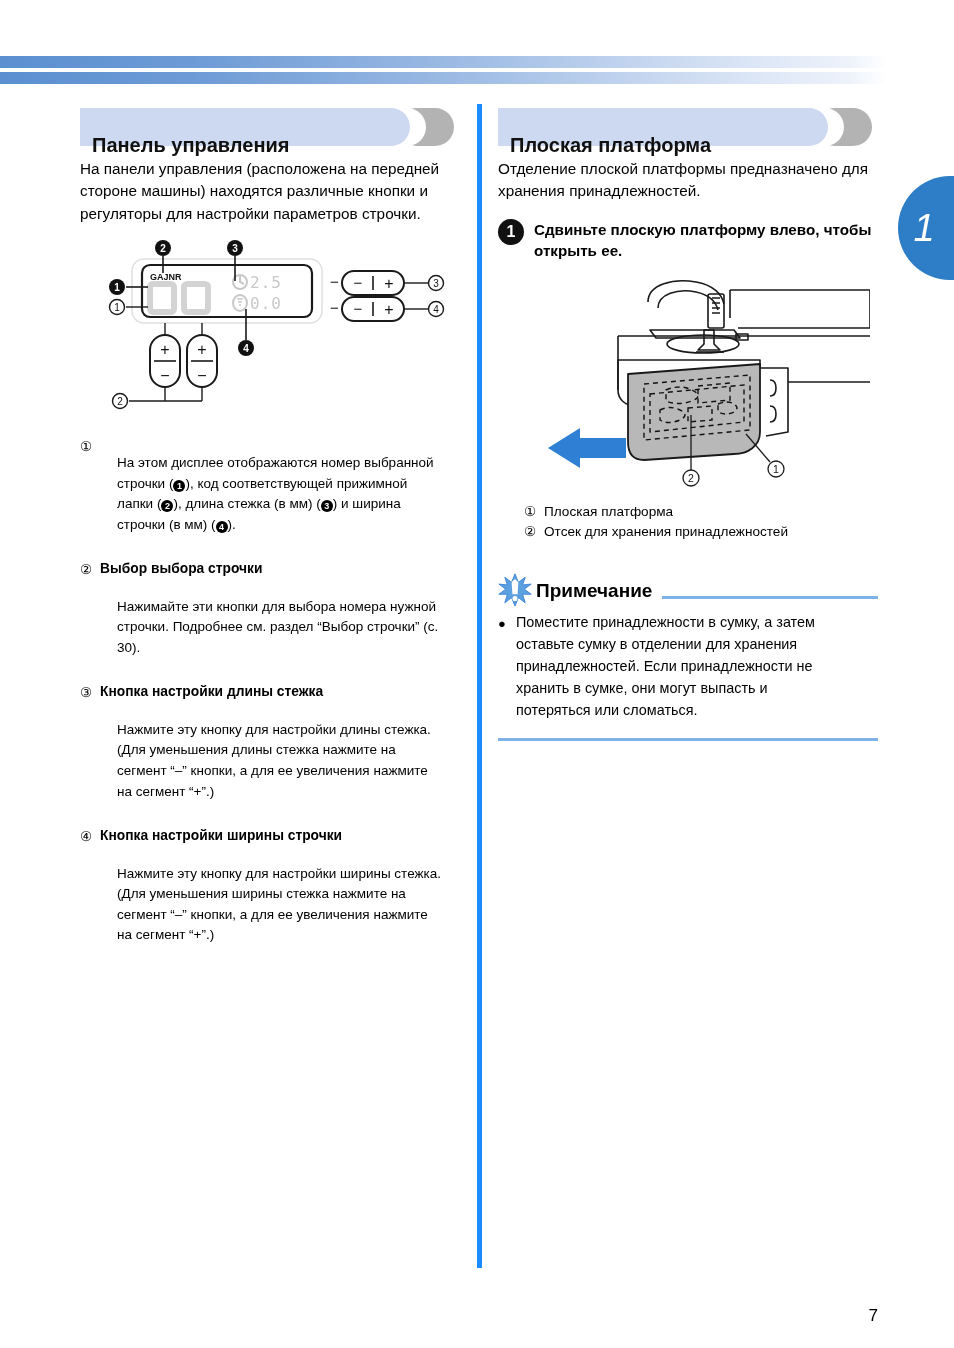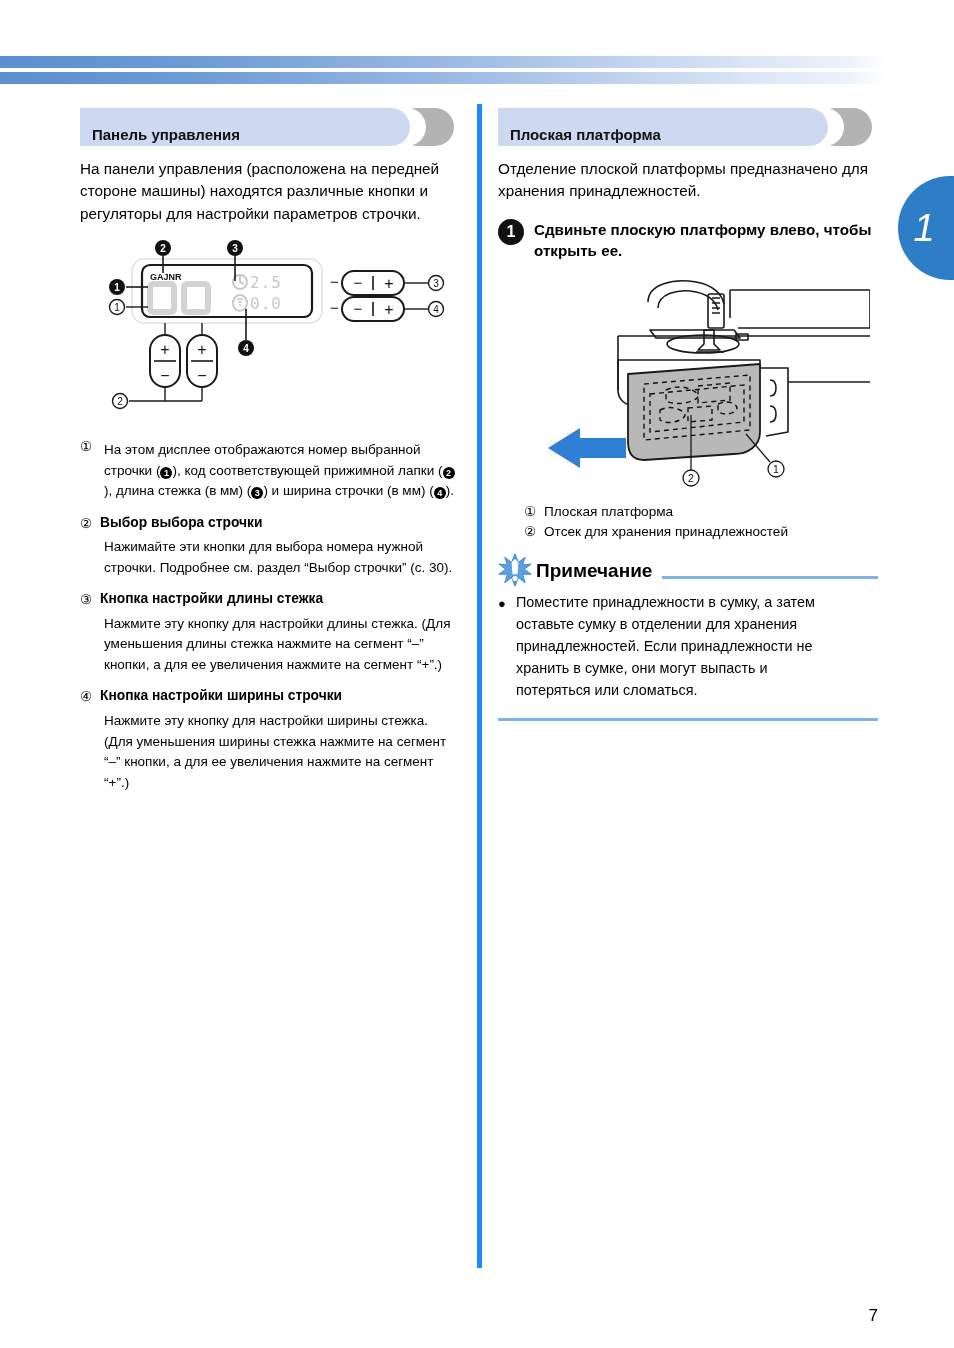--- a/index.html
+++ b/index.html
@@ -85,24 +85,24 @@
     position: absolute;
     left: 300px; top: 0;
     width: 46px; height: 38px;
     background: #ffffff;
     border-radius: 19px;
     z-index: 1;
   }
   .section-heading .head-bg { z-index: 2; }
   .section-heading .head-text {
     position: absolute;
-    left: 12px; top: 8px;
+    left: 12px; top: 18px;
     height: 38px;
     line-height: 38px;
-    font-size: 15px;
+    font-size: 20px;
     font-weight: bold;
     color: #111111;
     z-index: 3;
     white-space: nowrap;
   }
 
   
   .intro-par {
     font-size: 15.3px;
     line-height: 1.46;
@@ -122,21 +122,21 @@
   .def-body { flex: 1; }
   .def-title {
     font-size: 13.8px;
     font-weight: bold;
     line-height: 1.5;
     margin: 0 0 1px 0;
   }
   .def-text {
     font-size: 13.5px;
     line-height: 1.52;
-    margin: 4px;
+    margin: 17px;
   }
   .inline-bullet {
     display: inline-block;
     width: 12px; height: 12px;
     border-radius: 50%;
     background: #000000;
     color: #ffffff;
     font-size: 9px;
     font-weight: bold;
     line-height: 12px;
@@ -164,21 +164,21 @@
     line-height: 1.38;
     padding-top: 1px;
   }
 
   
   .fig-caption-list { margin: 6px 0 0 26px; }
   .fig-caption-row { display: flex; font-size: 13.6px; line-height: 1.5; }
   .fig-caption-row .cap-num { flex: 0 0 20px; }
 
   
-  .note-block { margin-top: 14px; }
+  .note-block { margin-top: 34px; }
   .note-head { display: flex; align-items: center; position: relative; height: 30px; }
   .note-icon { width: 34px; height: 34px; margin-right: 4px; margin-top: -2px; flex: 0 0 34px; }
   .note-title {
     font-size: 19px;
     font-weight: bold;
     white-space: nowrap;
   }
   .note-rule {
     flex: 1;
     height: 3px;

